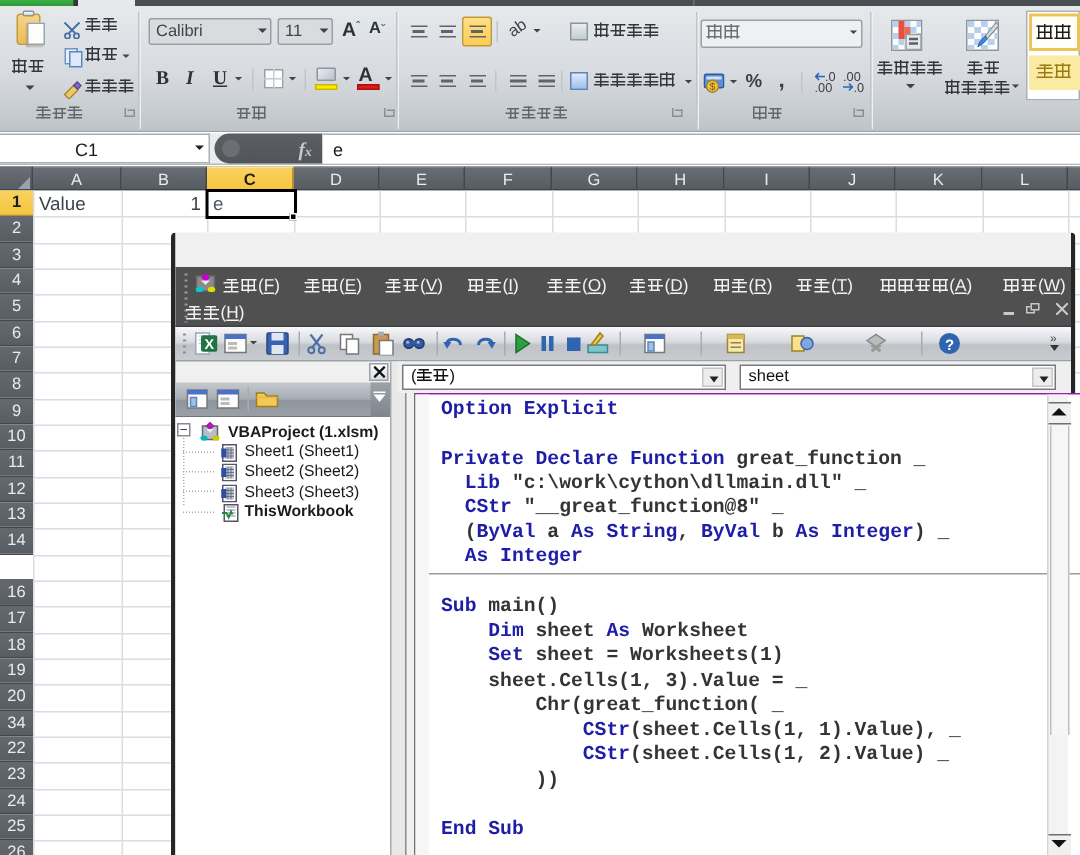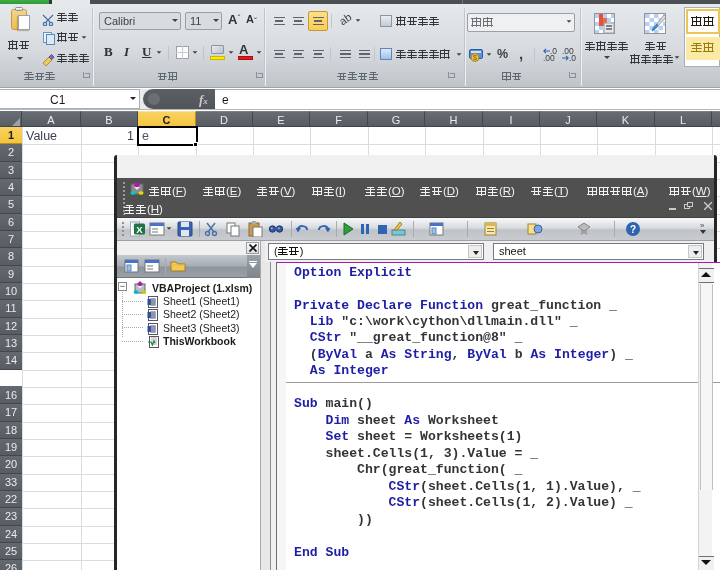--- a/index.html
+++ b/index.html
@@ -333,21 +333,21 @@
 <div class="abs rhdr" style="top:386.9px;height:17.33px;line-height:17.33px;">16</div>
 <div class="abs ghl" style="left:22px;top:421.6px;width:698px"></div>
 <div class="abs rhdr" style="top:404.3px;height:17.33px;line-height:17.33px;">17</div>
 <div class="abs ghl" style="left:22px;top:438.9px;width:698px"></div>
 <div class="abs rhdr" style="top:421.6px;height:17.33px;line-height:17.33px;">18</div>
 <div class="abs ghl" style="left:22px;top:456.3px;width:698px"></div>
 <div class="abs rhdr" style="top:438.9px;height:17.33px;line-height:17.33px;">19</div>
 <div class="abs ghl" style="left:22px;top:473.6px;width:698px"></div>
 <div class="abs rhdr" style="top:456.3px;height:17.33px;line-height:17.33px;">20</div>
 <div class="abs ghl" style="left:22px;top:490.9px;width:698px"></div>
-<div class="abs rhdr" style="top:473.6px;height:17.33px;line-height:17.33px;">33</div>
+<div class="abs rhdr" style="top:473.6px;height:17.33px;line-height:17.33px;">34</div>
 <div class="abs ghl" style="left:22px;top:508.3px;width:698px"></div>
 <div class="abs rhdr" style="top:490.9px;height:17.33px;line-height:17.33px;">22</div>
 <div class="abs ghl" style="left:22px;top:525.6px;width:698px"></div>
 <div class="abs rhdr" style="top:508.3px;height:17.33px;line-height:17.33px;">23</div>
 <div class="abs ghl" style="left:22px;top:542.9px;width:698px"></div>
 <div class="abs rhdr" style="top:525.6px;height:17.33px;line-height:17.33px;">24</div>
 <div class="abs ghl" style="left:22px;top:560.2px;width:698px"></div>
 <div class="abs rhdr" style="top:542.9px;height:17.33px;line-height:17.33px;">25</div>
 
 <div class="abs rhdr" style="top:560.2px;height:17.33px;line-height:17.33px;">26</div>

